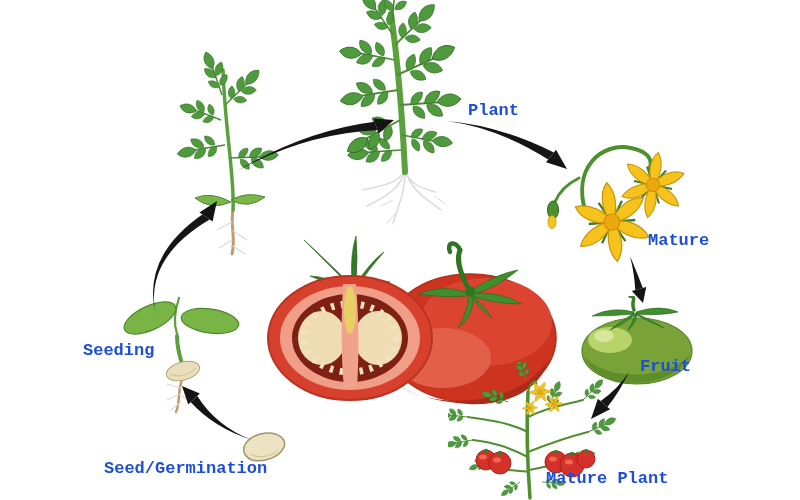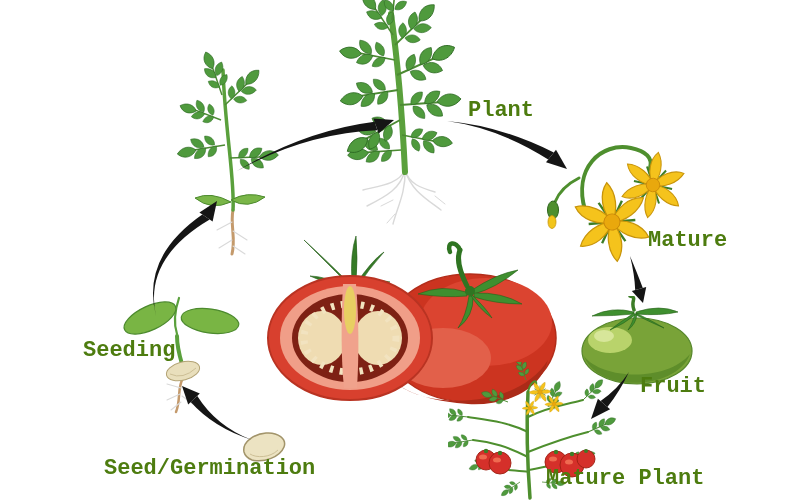--- a/index.html
+++ b/index.html
@@ -1,20 +1,20 @@
 <!DOCTYPE html>
 <html><head>
 <meta charset="utf-8">
 <style>
   html,body{margin:0;padding:0;background:#fff;}
   #stage{position:relative;width:800px;height:500px;background:#ffffff;overflow:hidden;
          font-family:"Liberation Mono", monospace;}
   .illus{position:absolute;}
-  .label{position:absolute;font-weight:bold;font-size:22px;line-height:22px;
-         color:#4d7c0f;white-space:nowrap;letter-spacing:0px;}
+  .label{position:absolute;font-weight:bold;font-size:17px;line-height:22px;
+         color:#1d4ed8;white-space:nowrap;letter-spacing:0px;}
   svg{display:block;}
   .arrow{fill:#151515;}
   .rib{stroke:#4c8a33;stroke-width:1.6;fill:none;}
   .stem{stroke:#5aa03c;fill:none;stroke-linecap:round;}
   .stem2{stroke:#4e8f2e;fill:none;stroke-linecap:round;}
   .root-w{stroke:#d9d9d9;fill:none;stroke-linecap:round;}
   .root-t{stroke:#c49a6c;fill:none;stroke-linecap:round;}
   .sepal{fill:#3f8f2f;stroke:#26621a;stroke-width:.6;}
   .sepal2{fill:#357a26;stroke:#245c17;stroke-width:.6;}
 </style>
@@ -271,18 +271,18 @@
       <path d="M643,303 L631.8,291 L646.2,287 Z"></path>
     </g>
     <g class="arrow">
       <path d="M629,372 Q617.9,389 600.6,401 L607.4,407 Q620.1,391 629,372 Z"></path>
       <path d="M591,419 L597.9,398.7 L610.1,409.3 Z"></path>
     </g>
   </svg>
 
   <div class="label" style="left:468px;top:100px">Plant</div>
   <div class="label" style="left:648px;top:230px">Mature</div>
-  <div class="label" style="left:640px;top:376px">Fruit</div>
+  <div class="label" style="left:640px;top:356px">Fruit</div>
   <div class="label" style="left:104px;top:458px">Seed/Germination</div>
   <div class="label" style="left:546px;top:468px">Mature Plant</div>
   <div class="label" style="left:83px;top:340px">Seeding</div>
 
 </div>
 
 </body></html>

